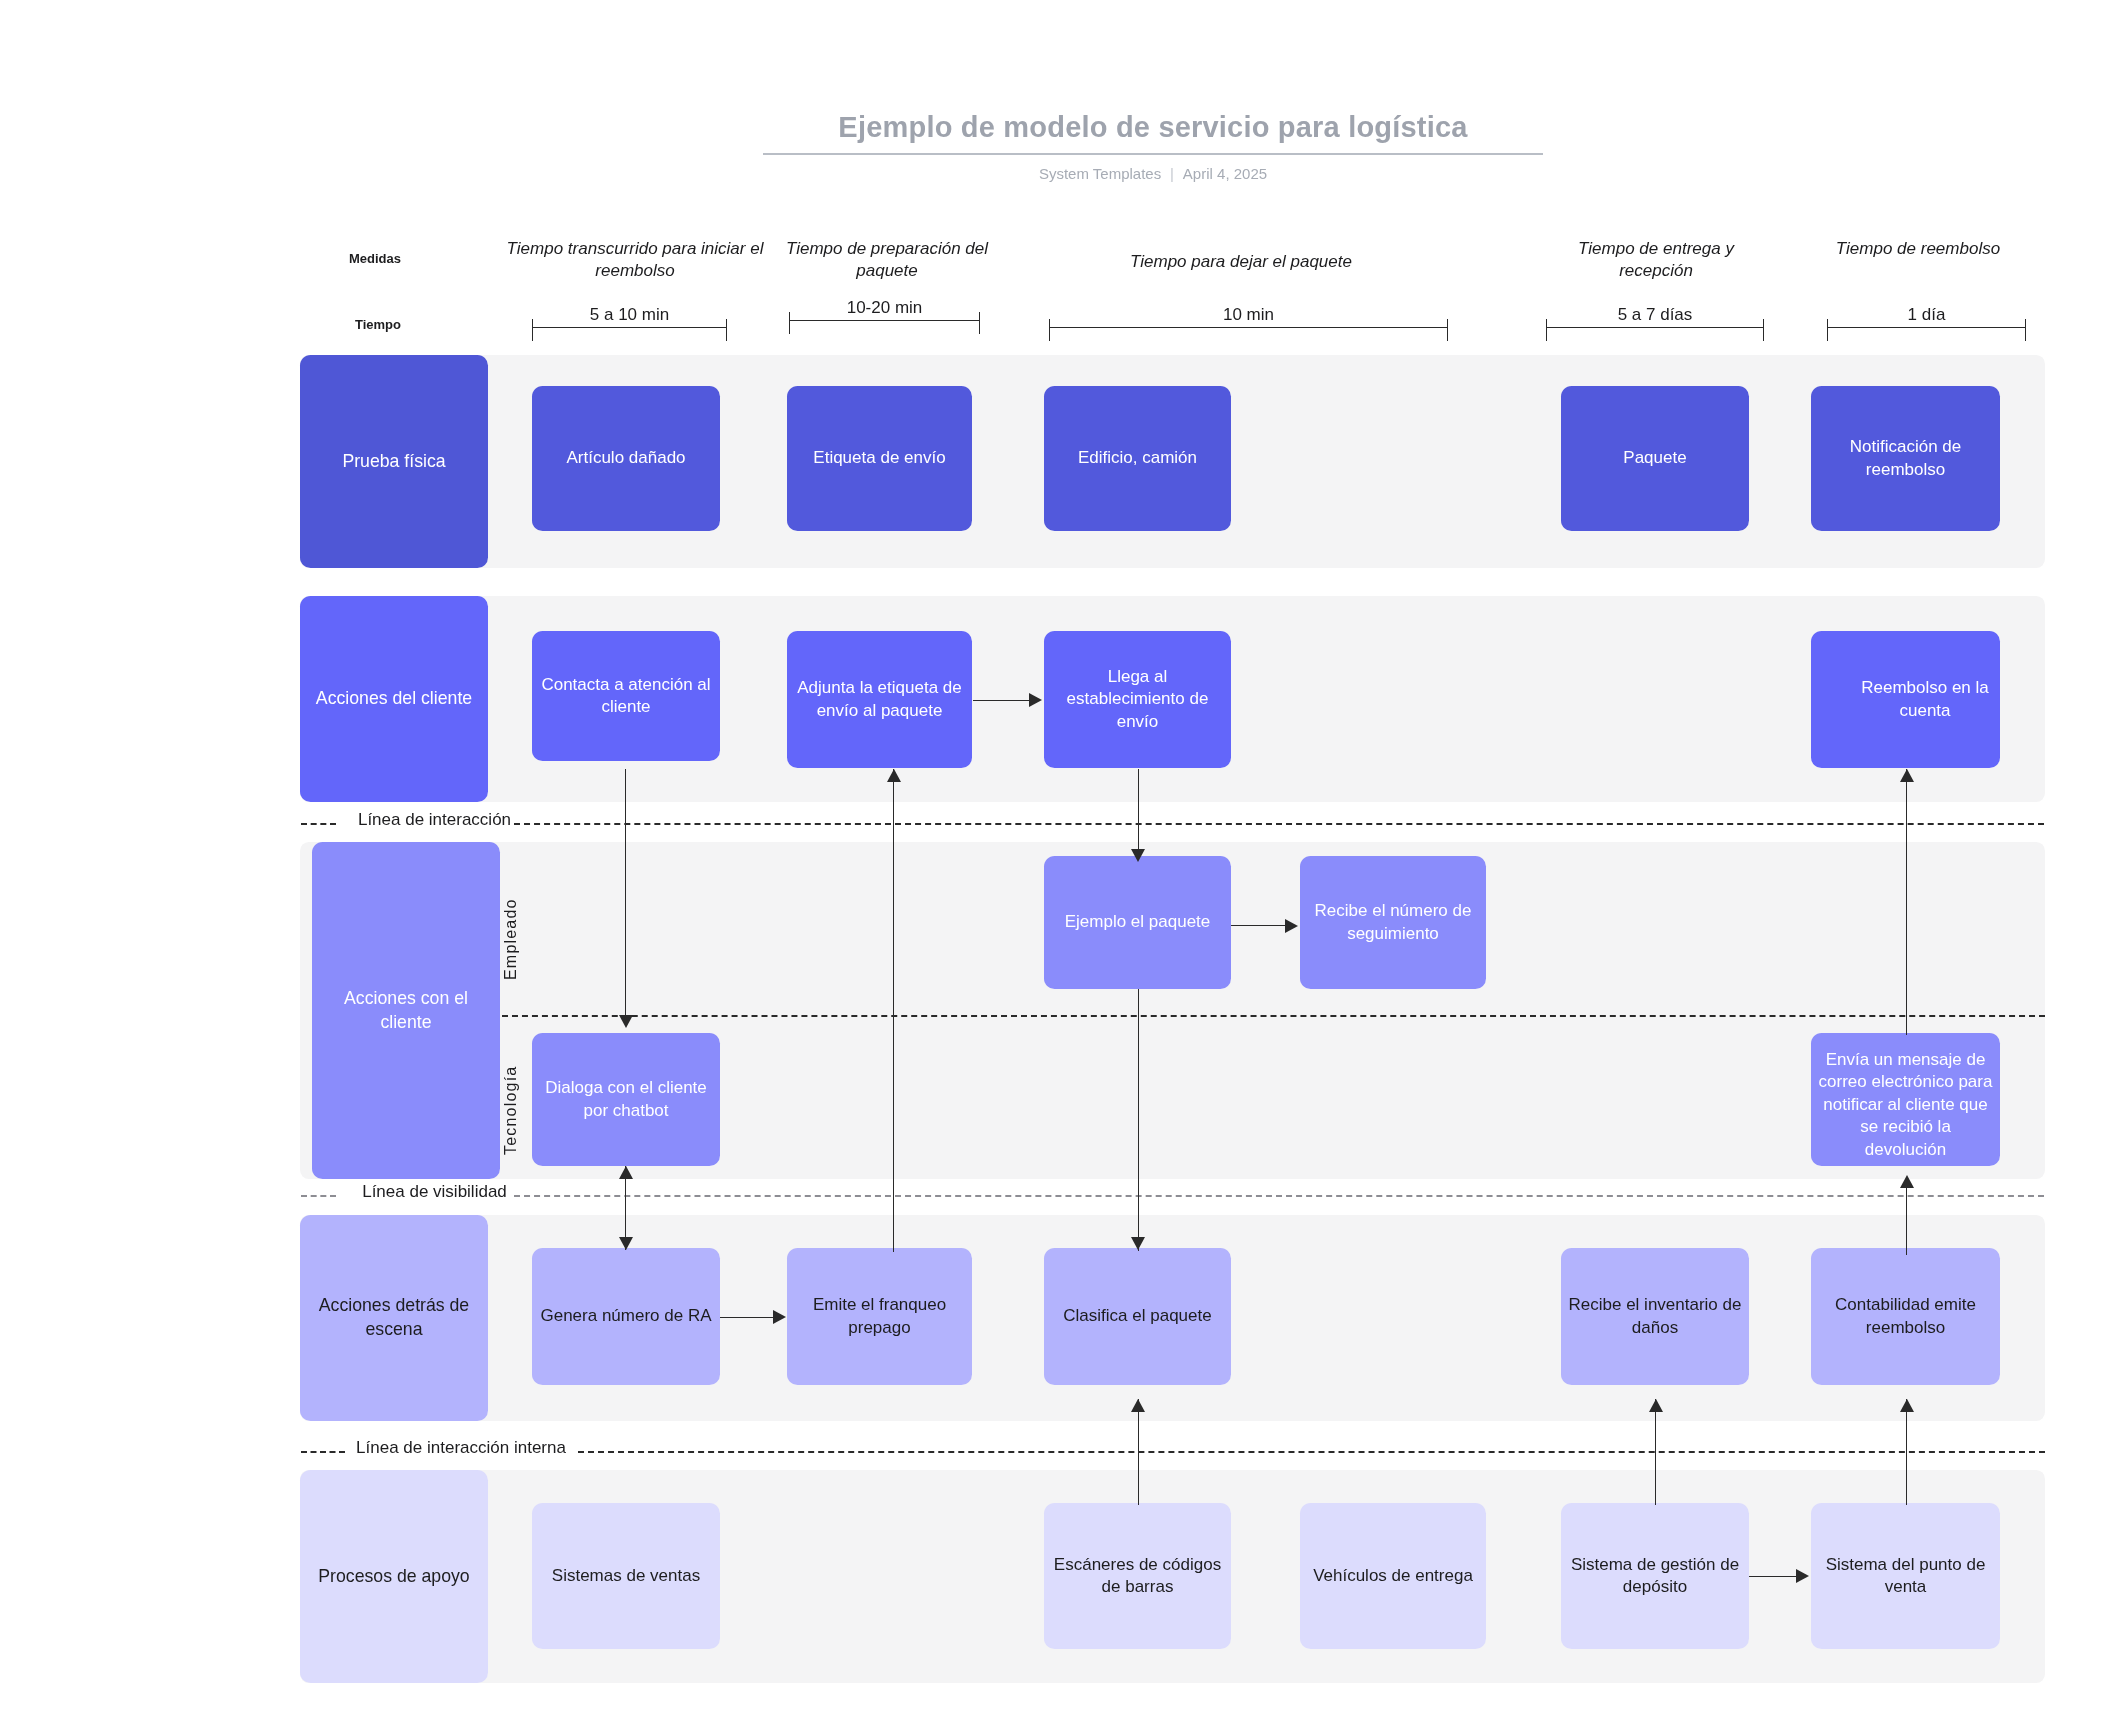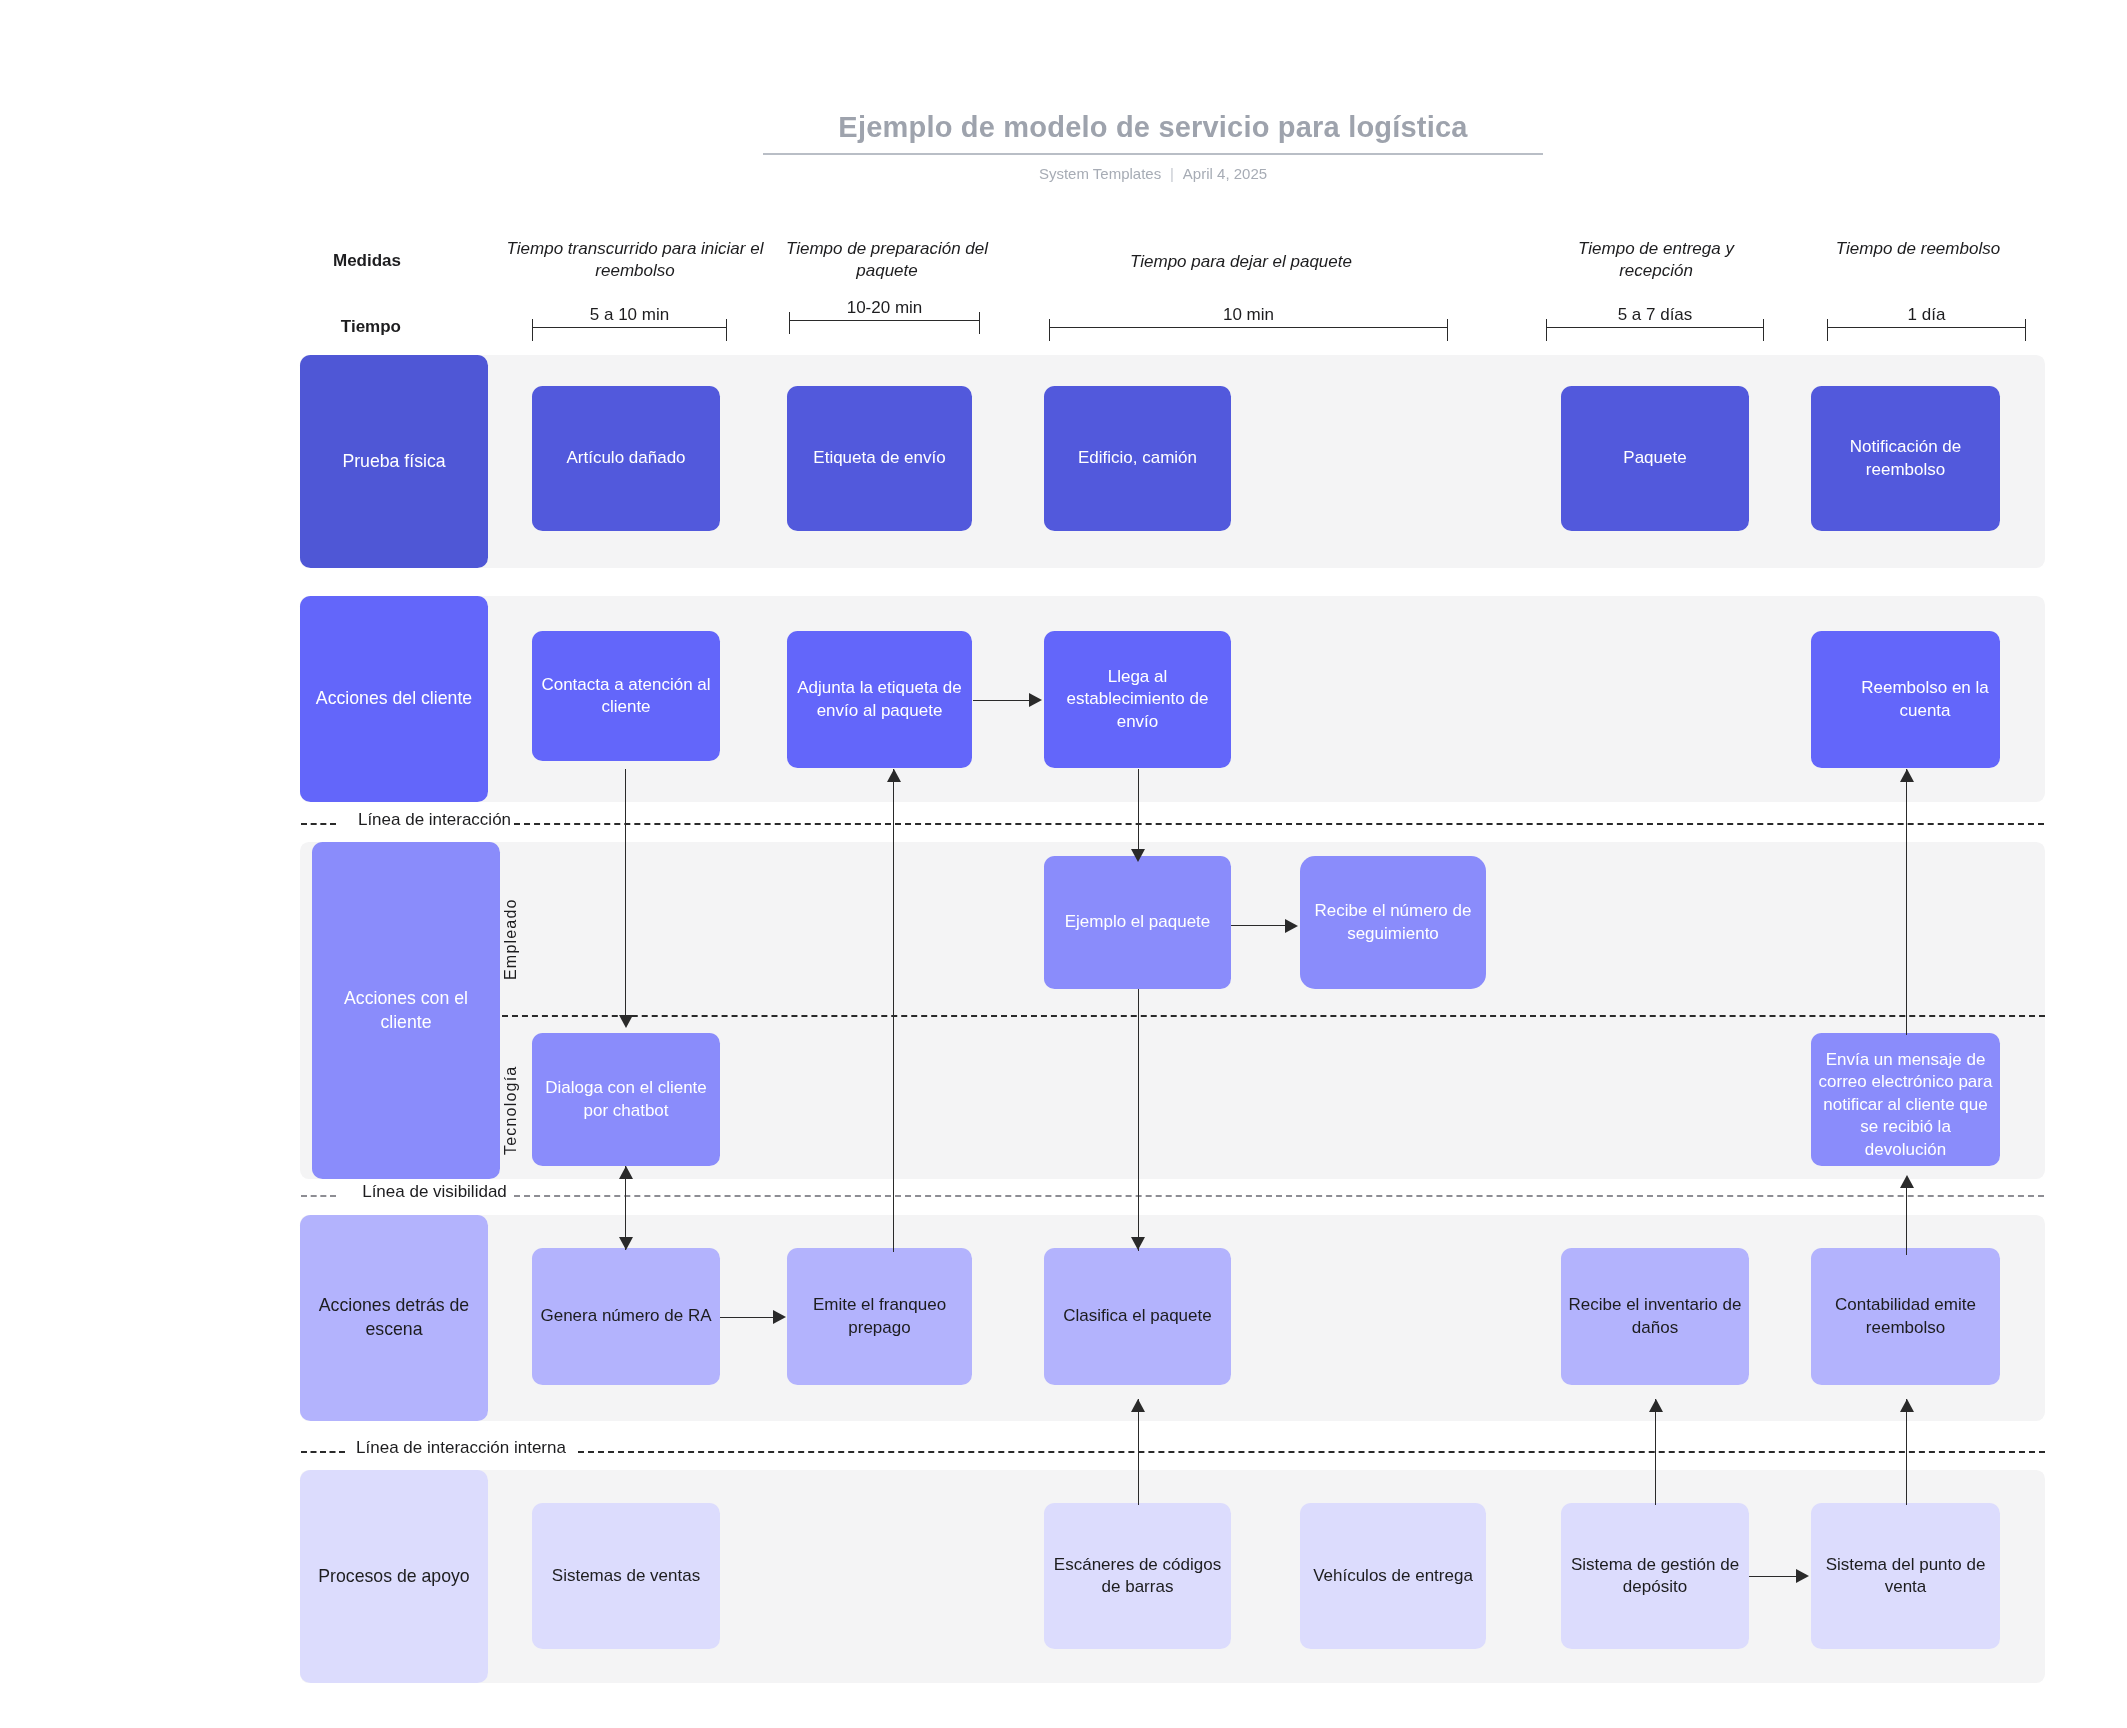--- a/index.html
+++ b/index.html
@@ -6,21 +6,21 @@
   body{width:2128px;height:1729px;position:relative;font-family:"Liberation Sans",sans-serif;overflow:hidden;}
 
   
   .title-block{position:absolute;left:763px;top:111px;width:780px;text-align:center;}
   .doc-title{font-size:29px;font-weight:bold;color:#9ea3ad;letter-spacing:0.2px;}
   .title-rule{height:1.8px;background:#b9bec6;margin:8.9px 0 10.6px 0;}
   .subline{font-size:15px;color:#a7acb5;}
   .subline .sep{color:#c6cad1;margin:0 8.9px;}
 
   
-  .hdr-label{position:absolute;font-size:17px;font-weight:bold;color:#1d1d1f;text-align:right;}
+  .hdr-label{position:absolute;font-size:13px;font-weight:bold;color:#1d1d1f;text-align:right;}
   .measure{position:absolute;font-size:17px;font-style:italic;color:#1d1d1f;text-align:center;line-height:1.3;}
   .timewrap{position:absolute;text-align:center;}
   .timeval{font-size:17px;color:#1d1d1f;line-height:1;margin-bottom:3.5px;}
   .timebar{position:relative;height:14px;}
   .timebar .hline{position:absolute;left:0;right:0;top:0;height:1.3px;background:#2a2a2a;}
   .timebar .tick{position:absolute;top:-8px;width:1.3px;height:22px;background:#2a2a2a;}
   .timebar .tick.l{left:0;}
   .timebar .tick.r{right:0;}
 
   
@@ -140,21 +140,21 @@
 
 <div class="band" style="left:300px;top:842px;width:1745px;height:337px;"></div>
 <div class="lane-label" style="left:300px;top:842px;width:188px;height:337px;background:#8a8cfb;color:#ffffff;margin-left:12px;">Acciones con el cliente</div>
 
 <div class="vlabel" style="left:502px;top:873px;width:21px;height:133px;">Empleado</div>
 <div class="vlabel" style="left:502px;top:1042px;width:21px;height:137px;">Tecnología</div>
 
 <div class="dline" style="left:502px;top:1015px;width:1543px;"></div>
 
 <div class="node" style="left:1044px;top:856px;width:187px;height:133px;background:#8a8cfb;color:#ffffff;">Ejemplo el paquete</div>
-<div class="node" style="left:1300px;top:856px;width:186px;height:133px;background:#8a8cfb;color:#ffffff;border-radius:15px;">Recibe el número de seguimiento</div>
+<div class="node" style="left:1300px;top:856px;width:186px;height:133px;background:#8a8cfb;color:#ffffff;">Recibe el número de seguimiento</div>
 
 <div class="conn h" style="left:1231px;top:925px;width:56px;"></div>
 <div class="arrow right" style="left:1285px;top:919px;"></div>
 
 <div class="node" style="left:532px;top:1033px;width:188px;height:133px;background:#8a8cfb;color:#ffffff;">Dialoga con el cliente por chatbot</div>
 <div class="node overflow" style="left:1811px;top:1033px;width:189px;height:133px;background:#8a8cfb;color:#ffffff;">Envía un mensaje de correo electrónico para notificar al cliente que se recibió la devolución</div>
 
 <div class="dstub thin" style="left:301px;top:1195px;width:35px;"></div>
 <div class="dlabel" style="left:346px;top:1181px;width:177px;">Línea de visibilidad</div>
 <div class="dline thin" style="left:514px;top:1195px;width:1530px;"></div>

